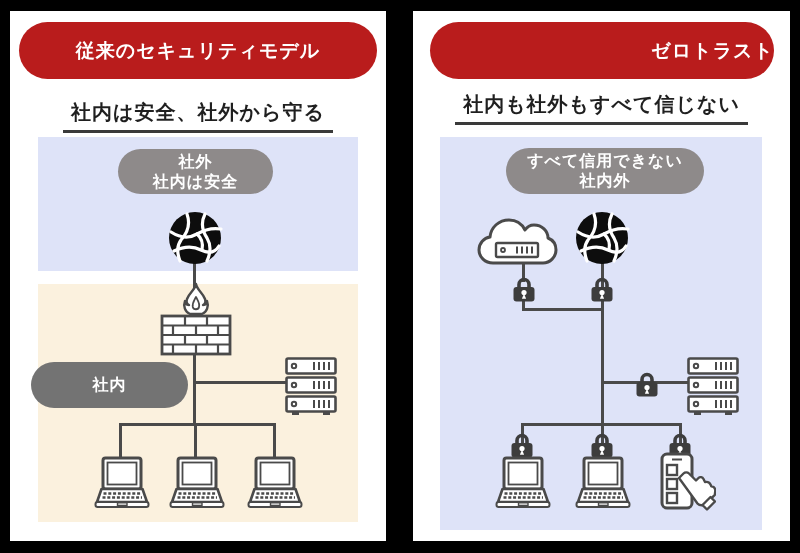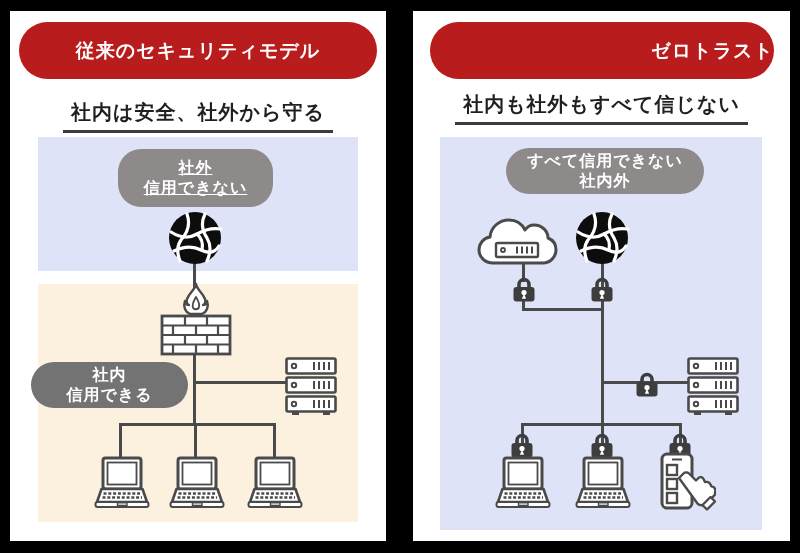--- a/index.html
+++ b/index.html
@@ -122,40 +122,39 @@
     <div class="zone cream" style="left:28px; top:273px; width:320px; height:238px;"></div>
 
     <div class="ln" style="left:183px; top:251px; width:3px;  height:44px;"></div>
     <div class="ln" style="left:183px; top:343px; width:3px;  height:71px;"></div>
     <div class="ln" style="left:185px; top:370px; width:92px; height:3px;"></div>
     <div class="ln" style="left:109px; top:412px; width:157px;height:3px;"></div>
     <div class="ln" style="left:109px; top:412px; width:3px;  height:35px;"></div>
     <div class="ln" style="left:184px; top:412px; width:3px;  height:35px;"></div>
     <div class="ln" style="left:263px; top:412px; width:3px;  height:35px;"></div>
 
-    <div class="badge gray" style="left:108px; top:138px; width:155px; height:58px;text-decoration:underline;">
+    <div class="badge gray" style="left:108px; top:138px; width:155px; height:45px;">
       <span>社外</span>
-      <span>信用できない</span>
+      <span>社内は安全</span>
     </div>
 
     <svg class="icon" style="left:157px; top:199px;" width="56" height="56" viewBox="0 0 56 56">
         <use href="#sym-globe"></use>
       </svg>
 
     <svg class="icon" style="left:150px; top:271px;" width="72" height="74" viewBox="0 0 72 74">
         <use href="#sym-firewall"></use>
       </svg>
 
     <svg class="icon" style="left:275px; top:346px;" width="52" height="58" viewBox="0 0 52 58">
         <use href="#sym-servers"></use>
       </svg>
 
     <div class="badge orange" style="left:21px; top:351px; width:157px; height:46px;">
       <span>社内</span>
-      <span>信用できる</span>
     </div>
 
     <svg class="icon" style="left:84px;  top:445px;" width="56" height="54" viewBox="0 0 56 54">
         <use href="#sym-laptop"></use>
       </svg>
     <svg class="icon" style="left:159px; top:445px;" width="56" height="54" viewBox="0 0 56 54">
         <use href="#sym-laptop"></use>
       </svg>
     <svg class="icon" style="left:237px; top:445px;" width="56" height="54" viewBox="0 0 56 54">
         <use href="#sym-laptop"></use>

